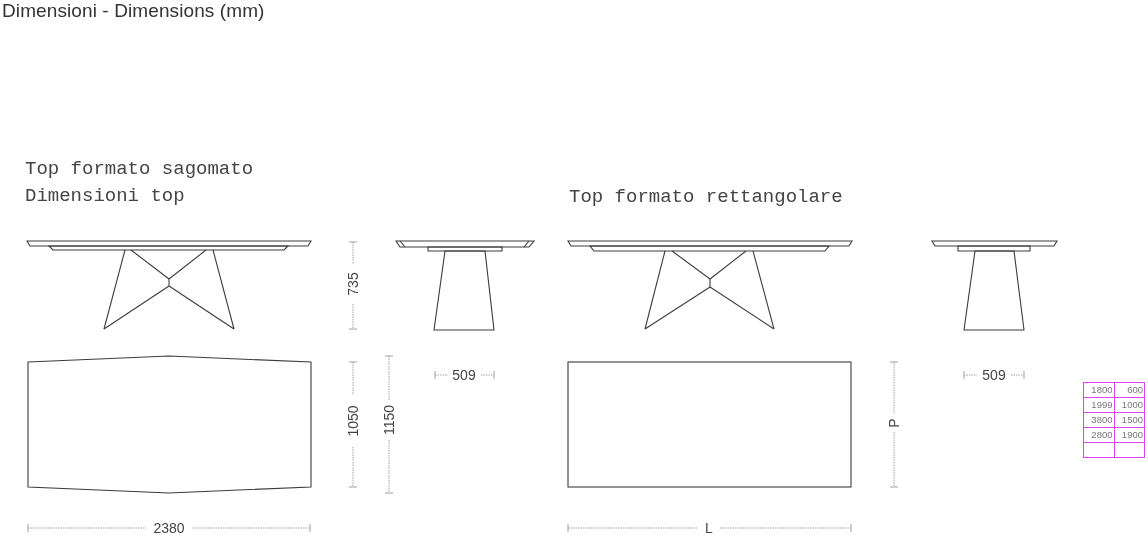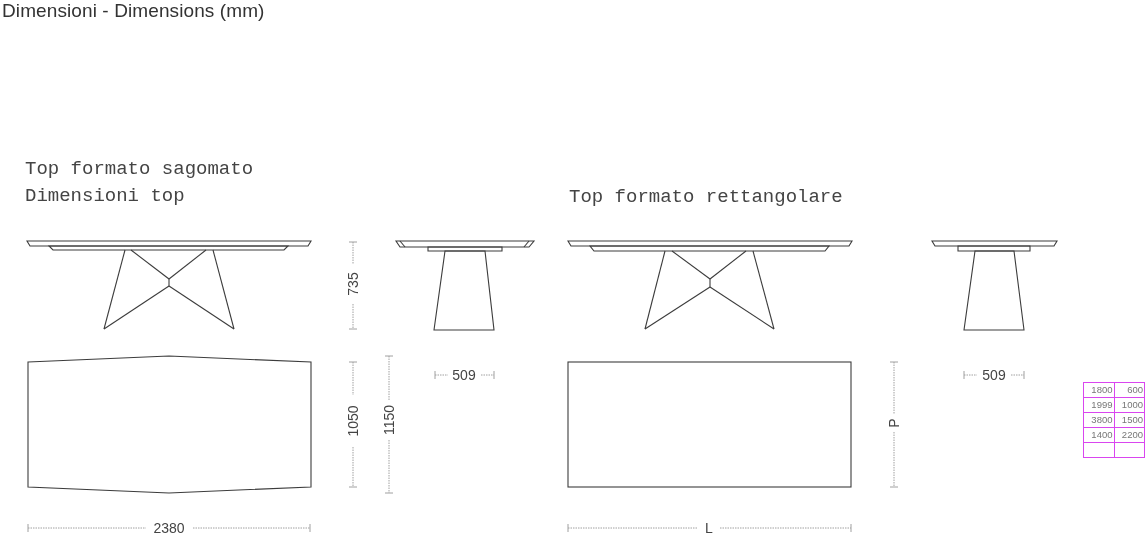--- a/index.html
+++ b/index.html
@@ -140,21 +140,21 @@
     </tr>
     <tr>
       <td>1999</td>
       <td>1000</td>
     </tr>
     <tr>
       <td>3800</td>
       <td>1500</td>
     </tr>
     <tr>
-      <td>1400</td>
-      <td>2200</td>
+      <td>2800</td>
+      <td>1900</td>
     </tr>
     <tr>
       <td></td>
       <td></td>
     </tr>
   </tbody>
 </table>
 
 </body></html>

